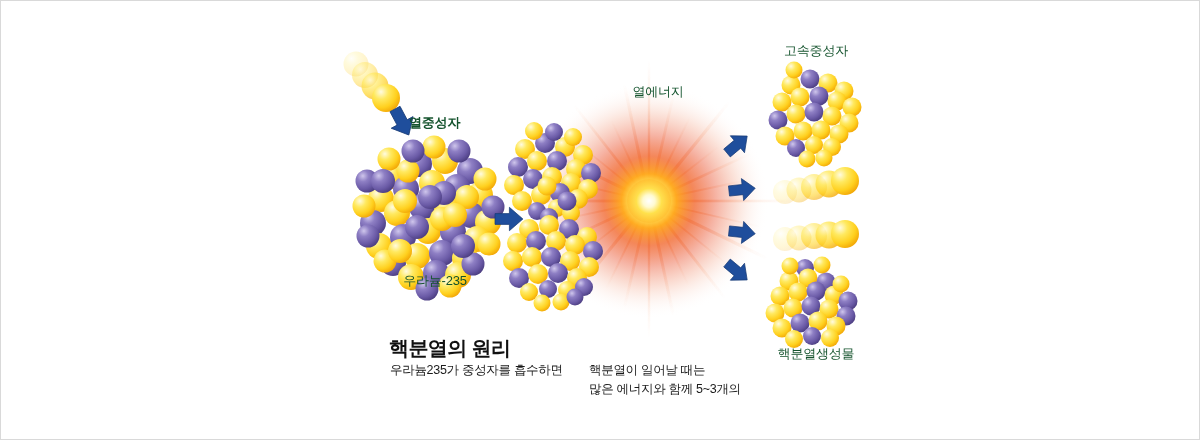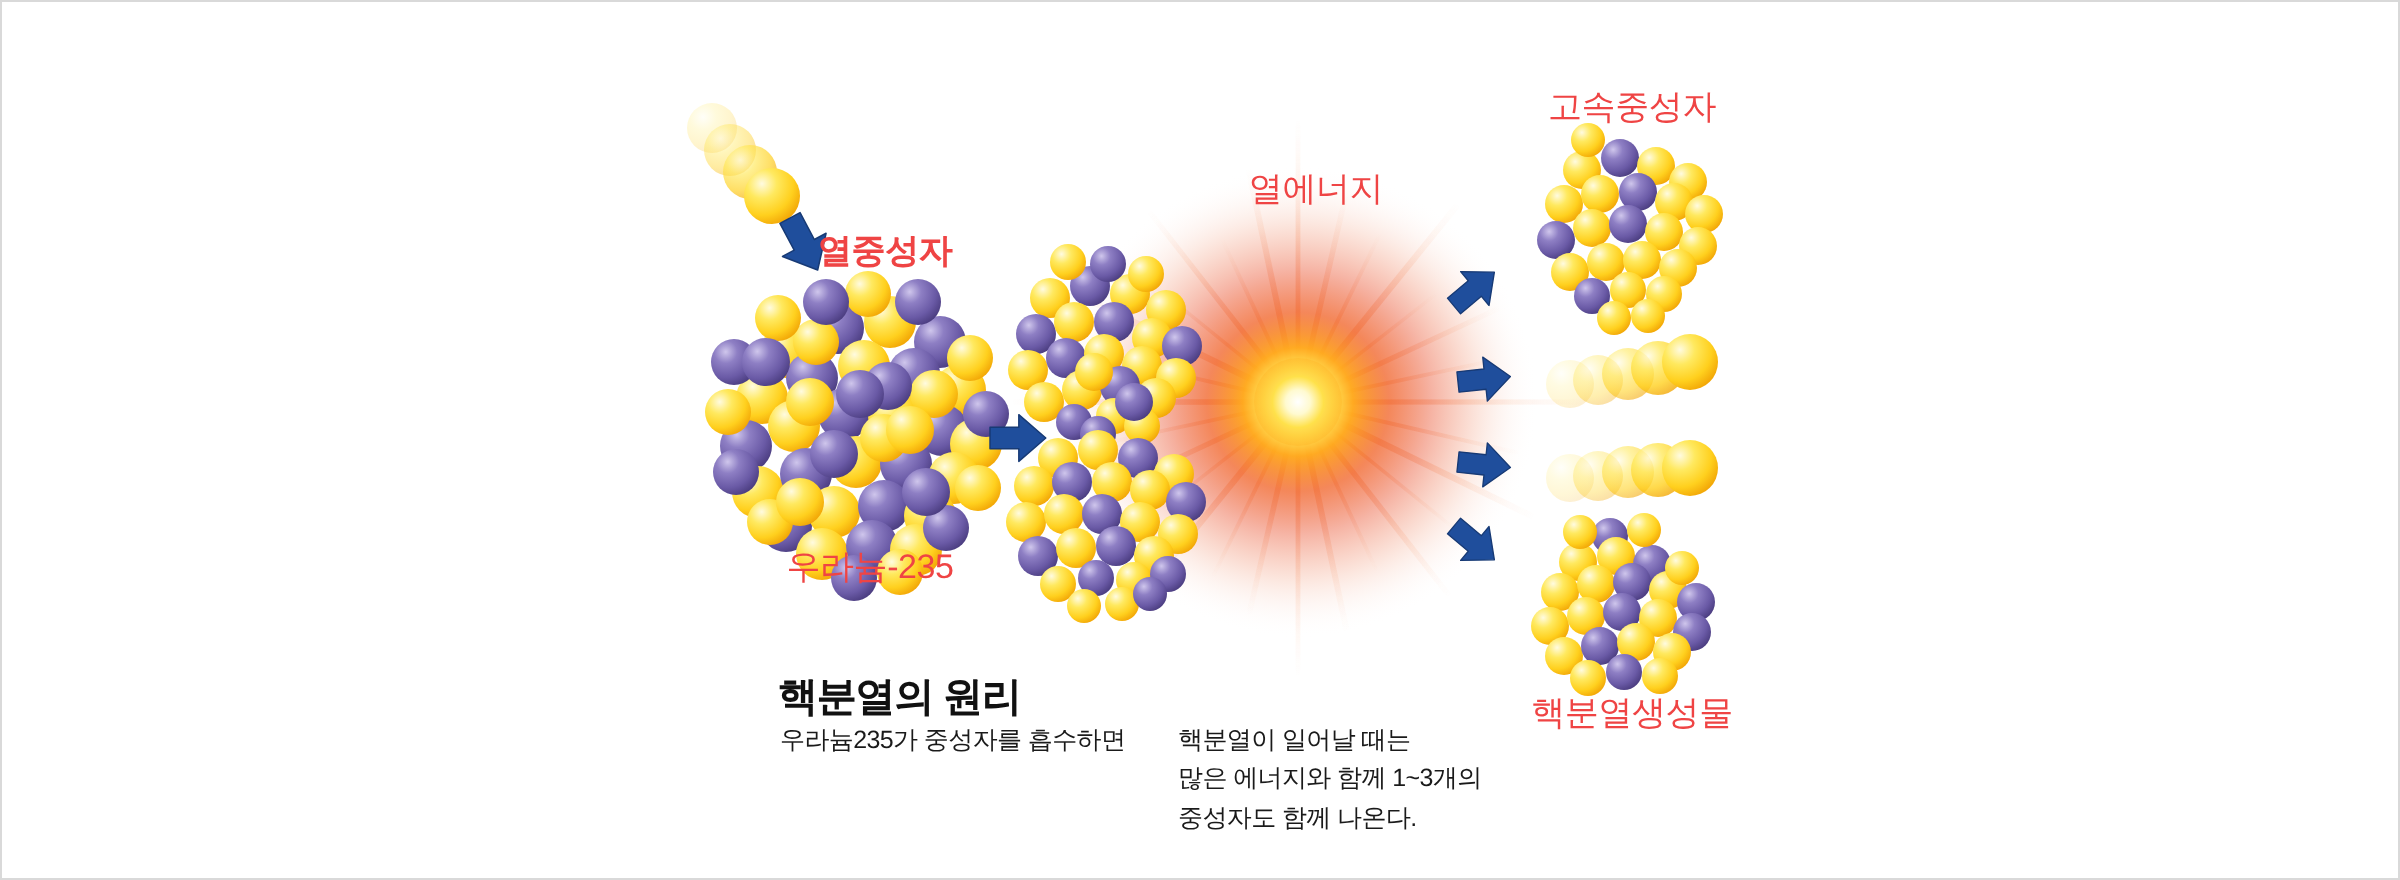--- a/index.html
+++ b/index.html
@@ -13,22 +13,22 @@
     width:1200px;
     height:440px;
     background:#ffffff;
     border:1px solid #d9d9d9;
     box-sizing:border-box;
     overflow:hidden;
   }
   .layer{position:absolute;left:0;top:0;width:1200px;height:440px;}
   .lbl{
     position:absolute;
-    color:#ef4444;
-    font-size:17px;
+    color:#14532d;
+    font-size:13px;
     line-height:1.45;
     white-space:nowrap;
     letter-spacing:-0.2px;
   }
   .lbl.center{transform:translateX(-50%);text-align:center;}
   #heading-title{
     position:absolute;
     left:388px; top:334px;
     font-size:20px;
     font-weight:bold;
@@ -407,17 +407,16 @@
   <div class="lbl center" style="left:815px; top:344px;">핵분열생성물</div>
 
   <div id="heading-title">핵분열의 원리</div>
 
   <div class="body-block" id="desc-left">
     <div>우라늄235가 중성자를 흡수하면</div>
   </div>
 
   <div class="body-block" id="desc-center">
     <div>핵분열이 일어날 때는</div>
-    <div>많은 에너지와 함께 1~3개의</div>
-    <div>중성자도 함께 나온다.</div>
+    <div>많은 에너지와 함께 5~3개의</div>
   </div>
 
 </div>
 
 </body></html>

